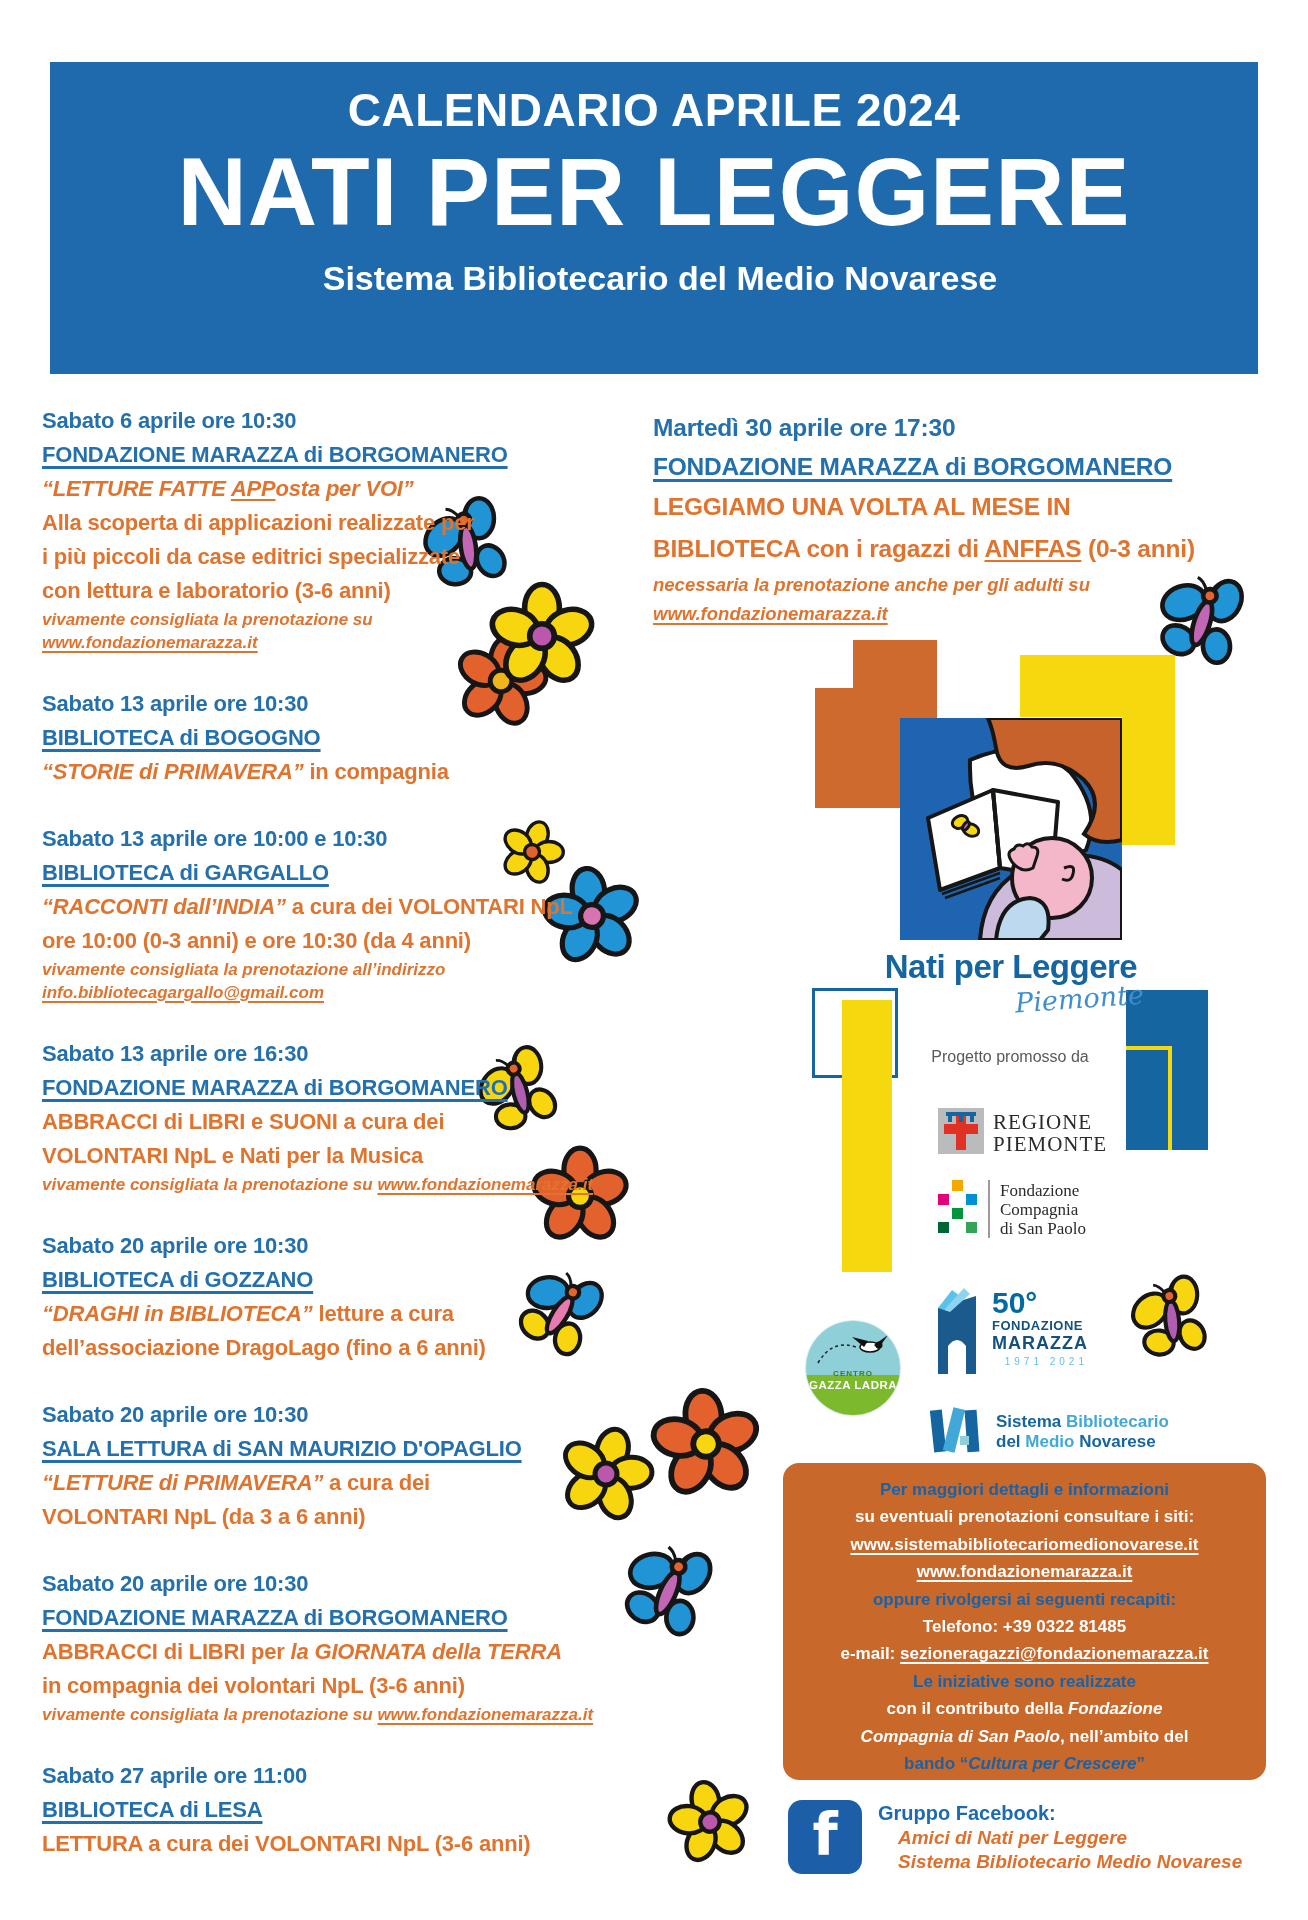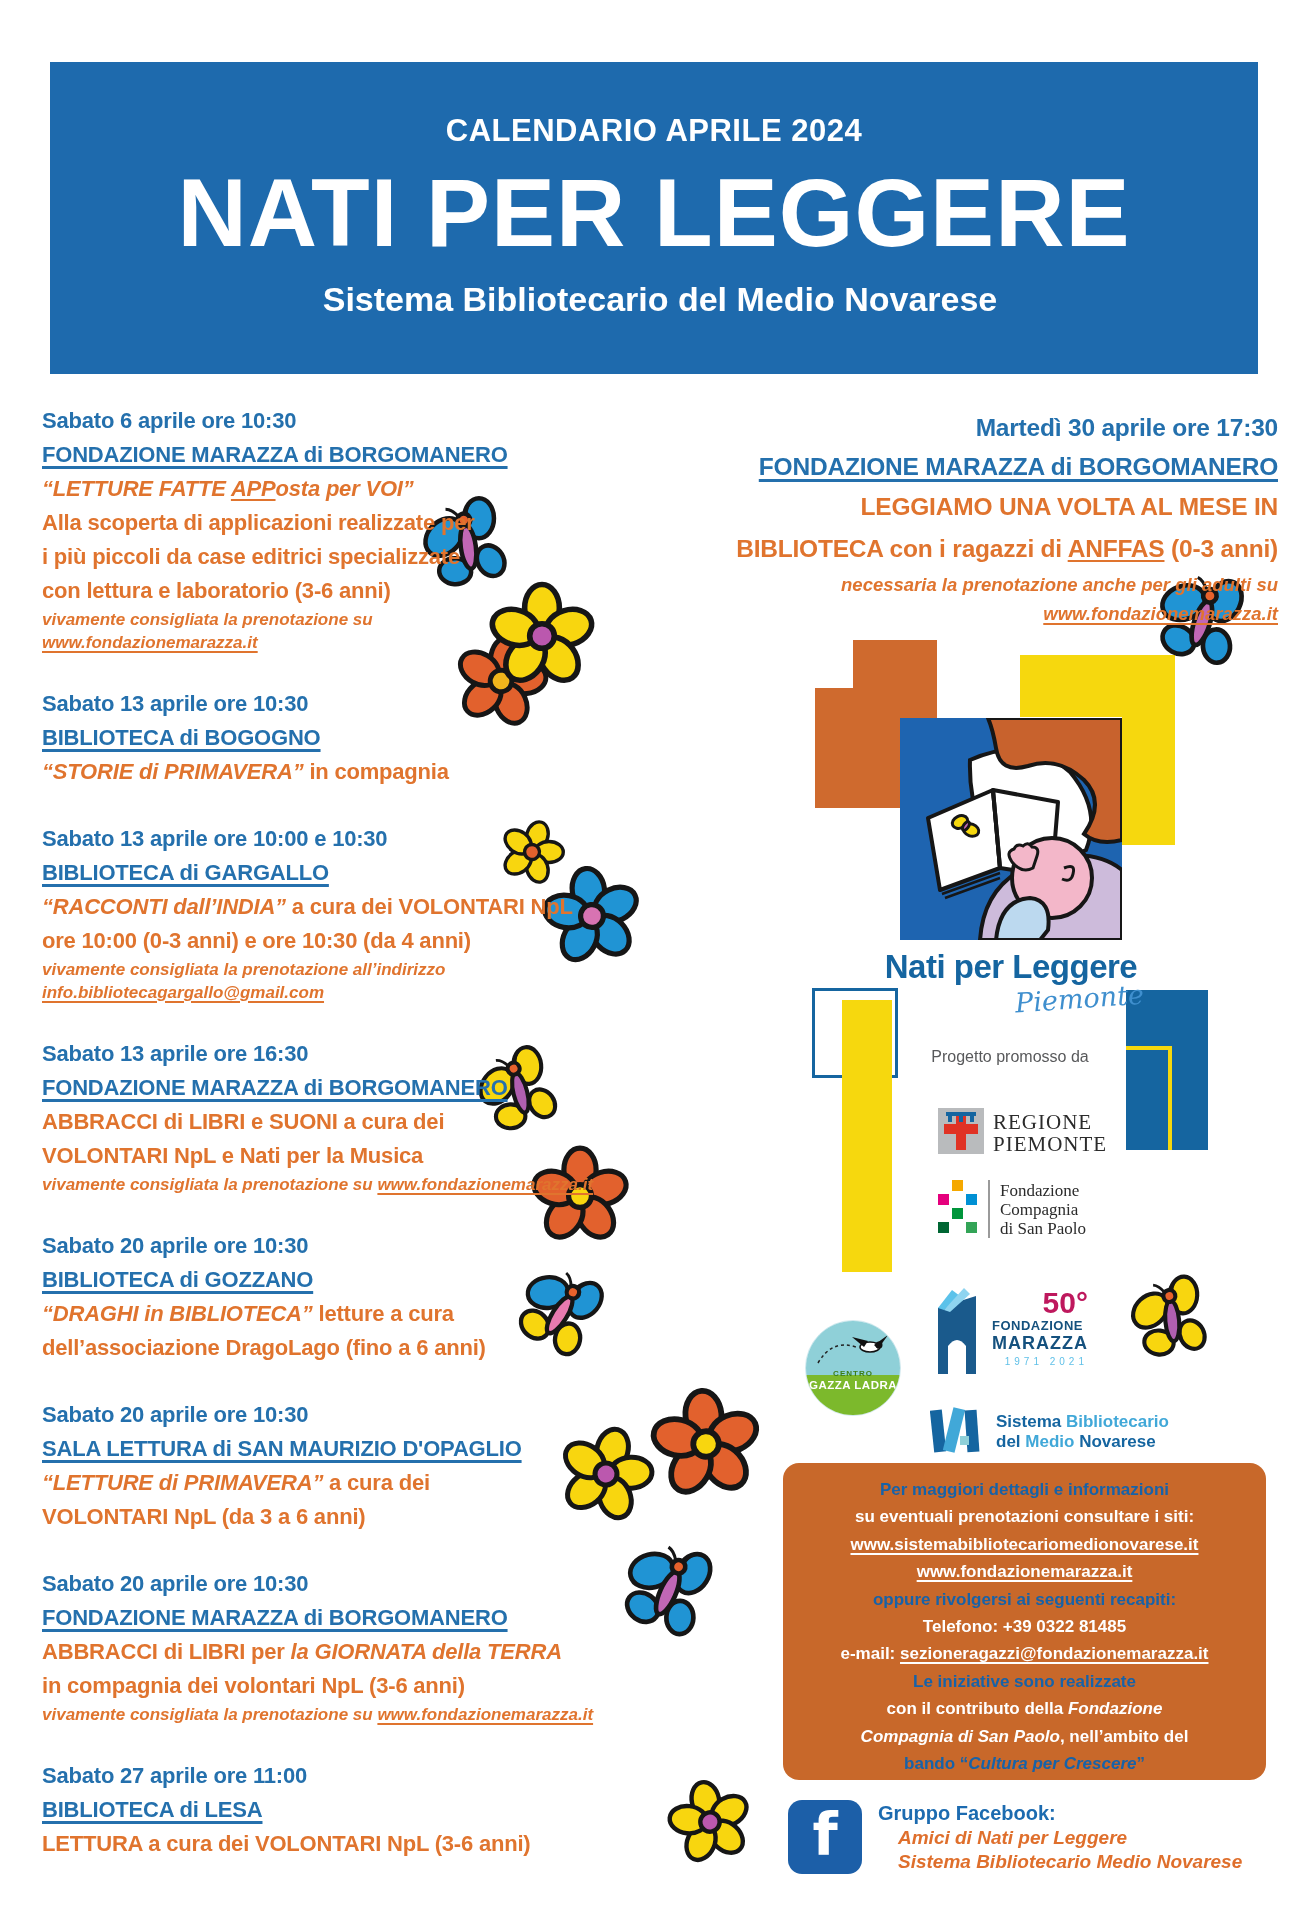--- a/index.html
+++ b/index.html
@@ -1,27 +1,27 @@
 <!DOCTYPE html>
 <html><head>
 <meta charset="utf-8">
 <style>
   html,body{margin:0;padding:0;background:#e8e8e8;}
   #page{position:relative;width:1308px;height:1920px;background:#ffffff;overflow:hidden;
         font-family:"Liberation Sans","DejaVu Sans",sans-serif;margin:0 auto;}
   
   .banner{position:absolute;left:50px;top:62px;width:1208px;height:312px;background:#1e6aad;
           text-align:center;color:#fff;z-index:2;}
-  .banner .kicker{padding-top:43px;font-size:31px;font-weight:bold;line-height:52px;letter-spacing:.5px;}
+  .banner .kicker{padding-top:22px;font-size:46px;font-weight:bold;line-height:52px;letter-spacing:.5px;}
   .banner .title{margin-top:6px;font-size:96px;font-weight:bold;line-height:100px;letter-spacing:1px;}
   .banner .subtitle{margin-top:14px;font-size:34px;font-weight:bold;line-height:44px;padding-left:12px;}
   
   .col{position:absolute;z-index:3;}
   #left-events{left:42px;top:404px;width:610px;}
-  #right-events{left:653px;top:408px;width:625px;text-align:right;}
+  #right-events{left:653px;top:408px;width:625px;}
   .ev-date,.ev-venue{color:#2470ad;font-weight:bold;}
   .ev-venue{text-decoration:underline;text-decoration-thickness:2.5px;text-underline-offset:4px;}
   .ev-line{color:#e0742e;font-weight:bold;}
   .ev-note{color:#e0742e;font-weight:bold;font-style:italic;}
   .ev-left{margin-bottom:33px;}
   .ev-left .ev-date,.ev-left .ev-venue,.ev-left .ev-line{font-size:22px;line-height:34px;letter-spacing:-.2px;}
   .ev-left .ev-note{font-size:17px;line-height:23px;}
   .ev-right .ev-date,.ev-right .ev-venue{font-size:24.5px;line-height:39px;letter-spacing:-.2px;}
   .ev-right .ev-line{font-size:24.5px;line-height:42px;letter-spacing:-.2px;}
   .ev-right .ev-note{font-size:18.5px;line-height:29px;}
@@ -49,21 +49,21 @@
   .promo-label{position:absolute;left:900px;top:1048px;width:220px;text-align:center;font-size:16px;
                color:#58595b;z-index:2;}
   .logo-row{position:absolute;display:flex;align-items:center;z-index:2;margin-top:20px;}
   .regione{left:938px;top:1088px;gap:9px;}
   .regione .rtext{font-family:"Liberation Serif","DejaVu Serif",serif;font-size:21px;line-height:22px;
                   color:#2b2b2b;letter-spacing:1px;}
   .sanpaolo{left:938px;top:1158px;gap:10px;}
   .sp-divider{width:2px;height:58px;background:#9a9a9a;}
   .sanpaolo .sptext{font-family:"Liberation Serif","DejaVu Serif",serif;font-size:17px;line-height:19px;color:#2b2b2b;}
   .marazza{left:930px;top:1268px;gap:10px;align-items:flex-start;}
-  .mz-num{font-size:30px;font-weight:bold;color:#be185d;line-height:30px;text-align:right;}
+  .mz-num{font-size:30px;font-weight:bold;color:#0369a1;line-height:30px;}
   .mz-l1{font-size:13px;font-weight:bold;color:#15517e;letter-spacing:.5px;line-height:16px;}
   .mz-l2{font-size:18px;font-weight:bold;color:#15517e;letter-spacing:1px;line-height:19px;}
   .mz-years{font-size:10px;color:#5fc0e8;letter-spacing:4px;line-height:14px;margin-top:2px;text-align:right;}
   .sbn{left:930px;top:1386px;gap:10px;}
   .sbn-line{font-size:17px;font-weight:bold;line-height:20px;}
   .gazza{position:absolute;left:805px;top:1320px;width:94px;height:94px;border-radius:50%;
          overflow:hidden;z-index:2;border:1px solid #cfe8ee;}
   .gz-top{position:absolute;left:0;top:0;width:94px;height:54px;background:#8fd0d8;}
   .gz-bottom{position:absolute;left:0;top:54px;width:94px;height:40px;background:#7cb92c;}
   .gz-bird{position:absolute;left:6px;top:4px;width:82px;height:46px;}

